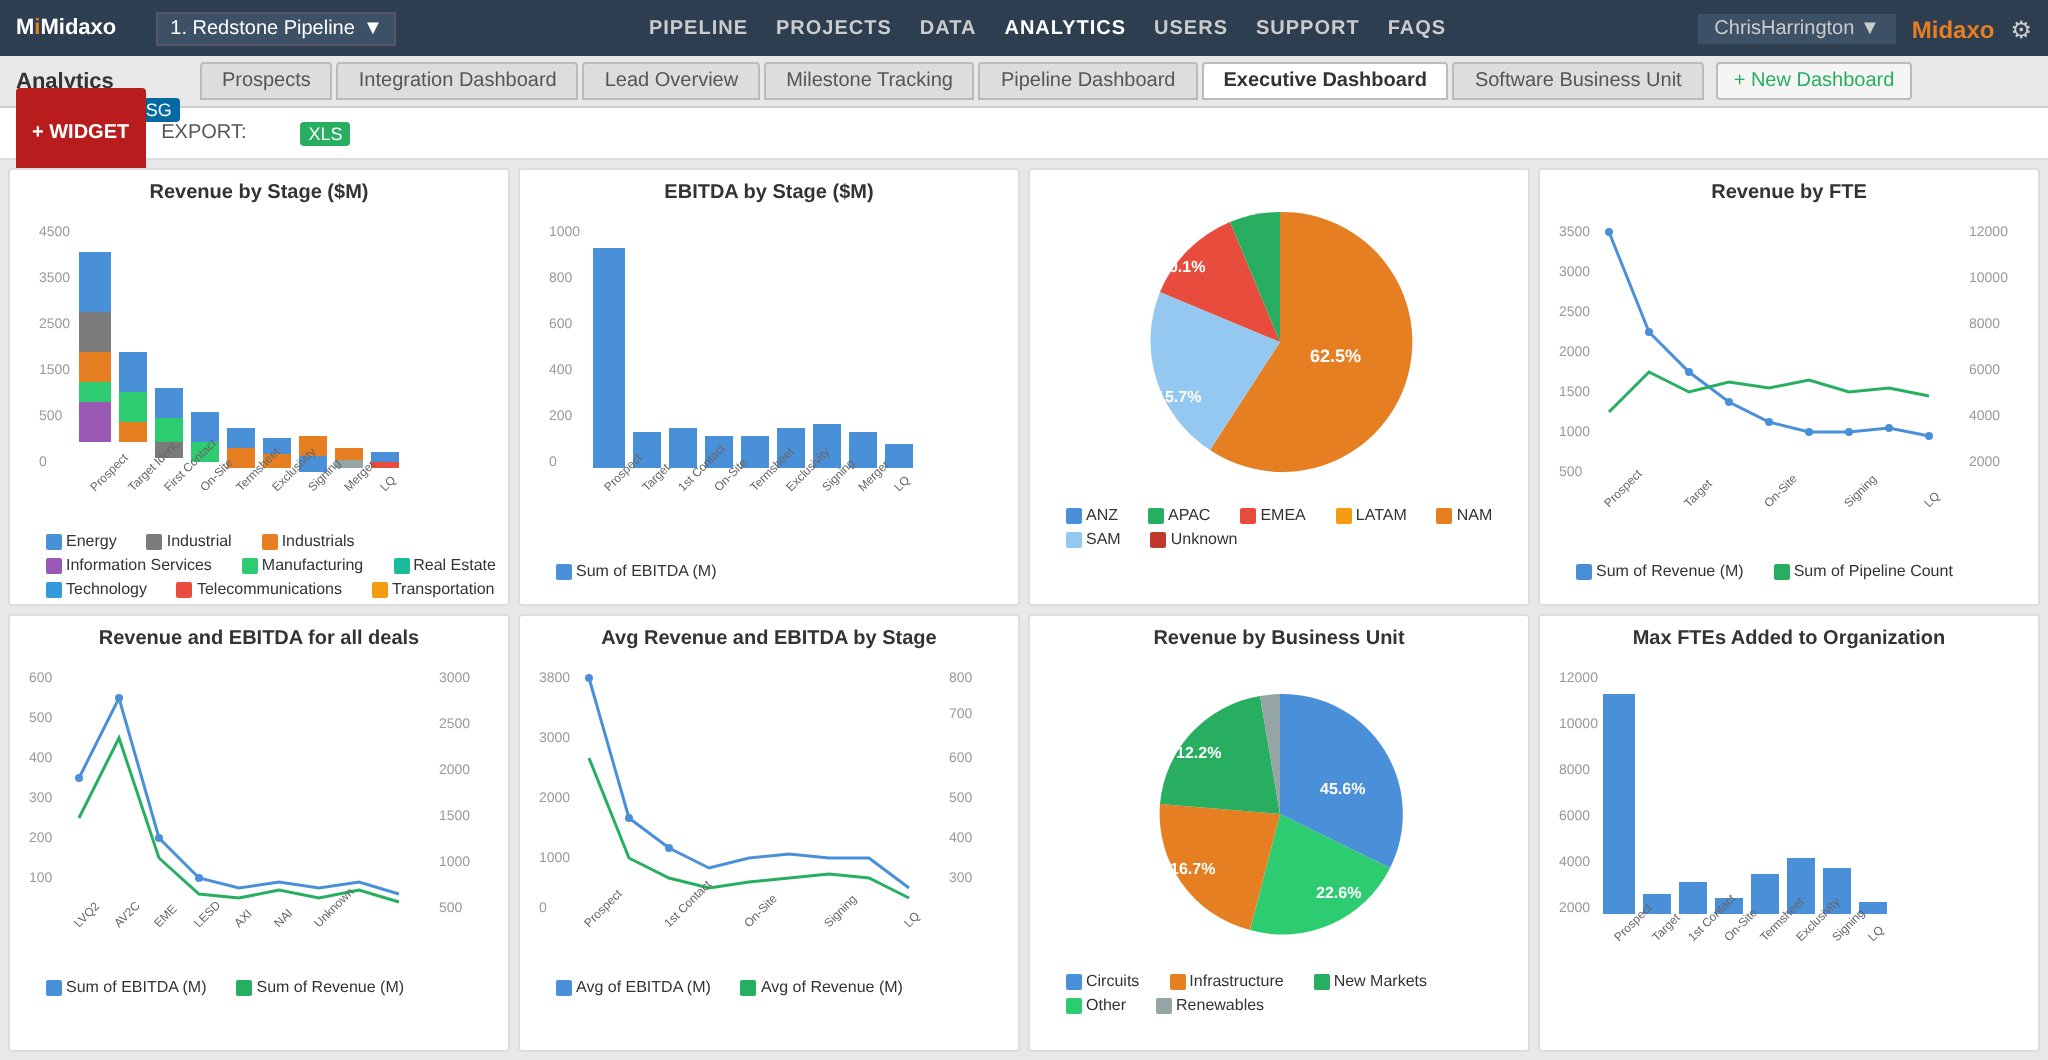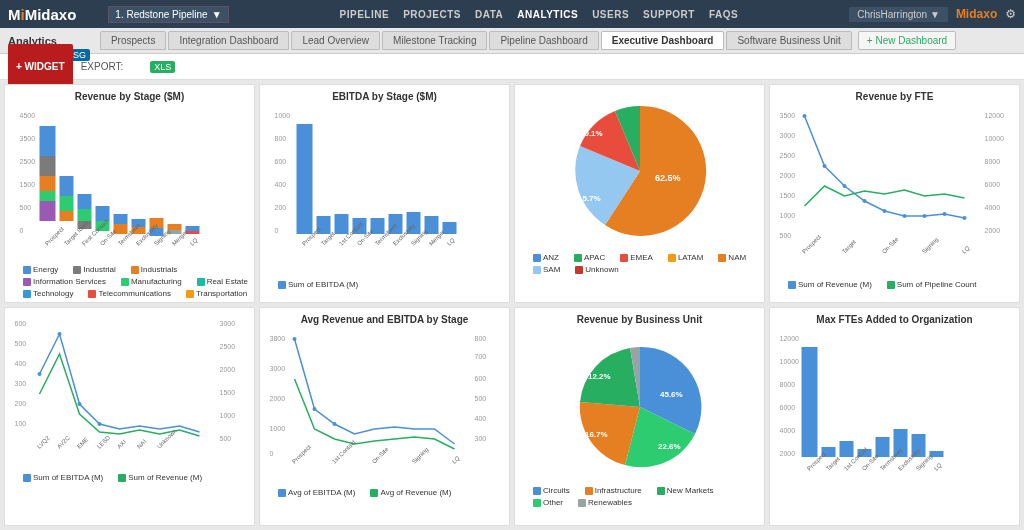--- a/index.html
+++ b/index.html
@@ -16,34 +16,34 @@
     }
     .top-nav-pipeline-selector {
       display: flex;
       align-items: center;
       background: #3d5166;
       border: 1px solid #556;
       padding: 2px 6px;
       color: white;
       font-size: 10px;
       cursor: pointer;
-      margin-left: 24px;
+      margin-left: 12px;
     }
     .top-nav-links {
       display: flex;
       gap: 14px;
       color: #ccc;
       font-size: 10px;
       font-weight: bold;
       letter-spacing: 0.5px;
     }
     .top-nav-links span { cursor: pointer; }
     .top-nav-right {
       display: flex;
-      align-items: flex-start;
+      align-items: flex-end;
       gap: 8px;
     }
     .top-nav-user {
       color: #ccc;
       font-size: 10px;
       background: #3d5166;
       padding: 2px 8px;
       cursor: pointer;
     }
     .top-nav-midaxo-logo {
@@ -180,21 +180,21 @@
       height: 8px;
       border-radius: 1px;
       flex-shrink: 0;
     }
   </style>
 </head>
 <body>
 
 <div class="top-nav">
   <div style="display:flex;align-items:center;gap:8px;">
-    <div style="color:white;font-weight:bold;font-size:15px;">
+    <div style="color:white;font-weight:bold;font-size:11px;">
       <span style="color:white;">M</span><span style="color:#e67e22;">i</span><span style="color:white;">Midaxo</span>
     </div>
     <div class="top-nav-pipeline-selector">
       <span>1. Redstone Pipeline</span>
       <span style="margin-left:4px;">▼</span>
     </div>
   </div>
   <div class="top-nav-links">
     <span>PIPELINE</span>
     <span>PROJECTS</span>
@@ -467,20 +467,21 @@
           <span>Sum of Revenue (M)</span>
         </div>
       <div class="legend-item">
           <div class="legend-dot" style="background:#27ae60;"></div>
           <span>Sum of Pipeline Count</span>
         </div>
     </div>
   </div>
 
   <div class="chart-card">
+    <div class="chart-title">Revenue and EBITDA for all deals</div>
     <svg width="100%" height="155" viewBox="0 0 230 155">
 
       <text x="0" y="12" font-size="7" fill="#999">600</text>
       <text x="0" y="32" font-size="7" fill="#999">500</text>
       <text x="0" y="52" font-size="7" fill="#999">400</text>
       <text x="0" y="72" font-size="7" fill="#999">300</text>
       <text x="0" y="92" font-size="7" fill="#999">200</text>
       <text x="0" y="112" font-size="7" fill="#999">100</text>
 
       <text x="205" y="12" font-size="7" fill="#999">3000</text>

